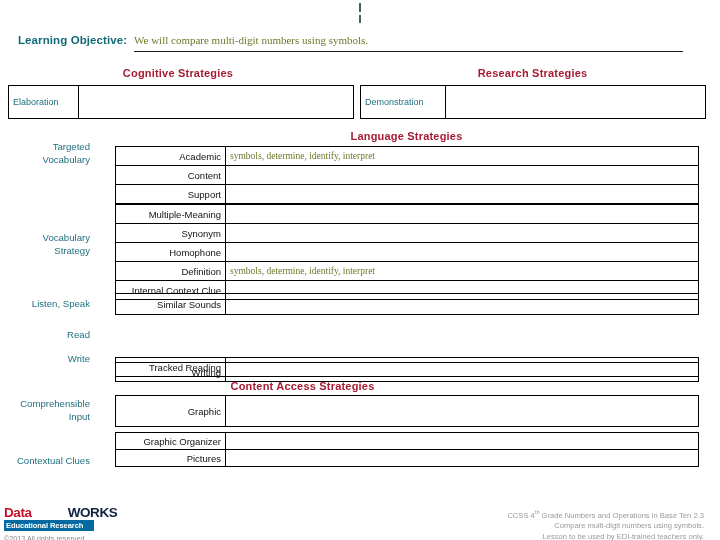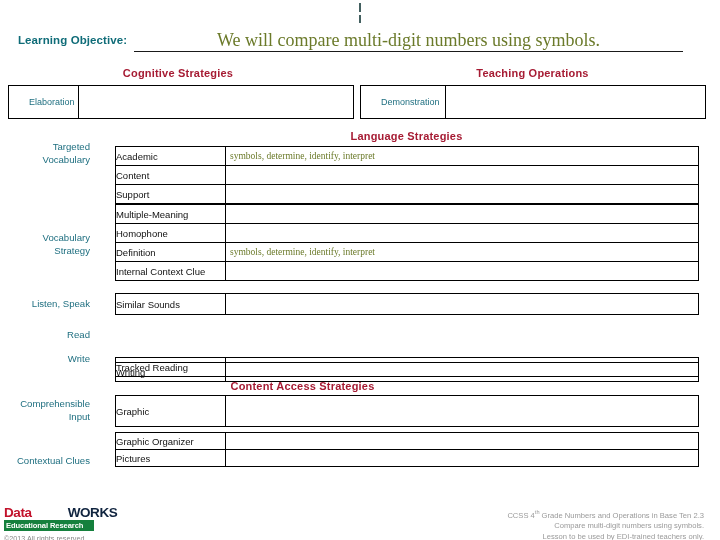--- a/index.html
+++ b/index.html
@@ -57,26 +57,25 @@
   .lo-value-wrap {
     position: absolute;
     left: 134px;
     top: 0px;
     width: 549px;
     border-bottom: 1.3px solid #1a1a1a;
     height: 19px;
   }
   .lo-value {
     font-family: "Liberation Serif", serif;
-    font-size: 18px;
+    font-size: 11px;
     color: #6b7a2a;
     white-space: nowrap;
     line-height: 17px;
     display: block;
-    text-align: center;
   }
 
   
   .sec-head {
     position: absolute;
     font-size: 11px;
     font-weight: bold;
     color: #a61b33;
     letter-spacing: 0.2px;
     white-space: nowrap;
@@ -89,28 +88,29 @@
     border-collapse: collapse;
     table-layout: fixed;
   }
   .gtable td {
     border: 1.1px solid #000000;
     padding: 0;
     vertical-align: middle;
     height: 18px;
   }
   .gtable td.lbl {
-    padding-right: 16px;
+    text-align: right;
+    padding-right: 4px;
     font-size: 9.5px;
     color: #111111;
     line-height: 11px;
   }
   .gtable td.lbl-teal {
     text-align: left;
-    padding-left: 20px;
+    padding-left: 4px;
     font-size: 9px;
     color: #1f6f80;
     line-height: 11px;
   }
   .gtable td.val {
     padding-left: 4px;
     font-family: "Liberation Serif", serif;
     font-size: 9.5px;
     color: #6b7a2a;
     line-height: 12px;
@@ -136,21 +136,21 @@
   .logo-top {
     font-size: 13.5px;
     font-weight: bold;
     line-height: 14px;
     letter-spacing: -0.4px;
     white-space: nowrap;
   }
   .logo-data { color: #c2122b; }
   .logo-works { color: #10243f; margin-left: 36px; }
   .logo-bar {
-    background: #15803d;
+    background: #0369a1;
     color: #ffffff;
     font-size: 7.6px;
     font-weight: bold;
     line-height: 9px;
     padding: 1px 2px 1px 2px;
     letter-spacing: -0.1px;
     white-space: nowrap;
     width: 86px;
   }
   .logo-copy {
@@ -191,21 +191,21 @@
       <col style="width:275px">
     </colgroup>
   <tbody>
     <tr>
       <td class="lbl-teal" style="height:32px">Elaboration</td>
       <td class="val" style="height:32px"></td>
     </tr>
   </tbody>
 </table>
 
-<div class="sec-head" style="left:360px; top:67px; width:345px;">Teaching Operations</div>
+<div class="sec-head" style="left:360px; top:67px; width:345px;">Research Strategies</div>
 
 <table class="gtable" style="left:360px; top:85px; width:345px;">
   <colgroup>
       <col style="width:85px">
       <col style="width:260px">
     </colgroup>
   <tbody>
     <tr>
       <td class="lbl-teal" style="height:32px">Demonstration</td>
       <td class="val" style="height:32px"></td>
@@ -243,20 +243,24 @@
 Strategy</div>
 
 <table class="gtable" style="left:115px; top:204px; width:583px;">
   <colgroup>
       <col style="width:110px">
       <col style="width:473px">
     </colgroup>
   <tbody>
     <tr>
       <td class="lbl">Multiple-Meaning</td>
+      <td class="val"></td>
+    </tr>
+    <tr>
+      <td class="lbl">Synonym</td>
       <td class="val"></td>
     </tr>
     <tr>
       <td class="lbl">Homophone</td>
       <td class="val"></td>
     </tr>
     <tr>
       <td class="lbl">Definition</td>
       <td class="val">symbols, determine, identify, interpret</td>
     </tr>

